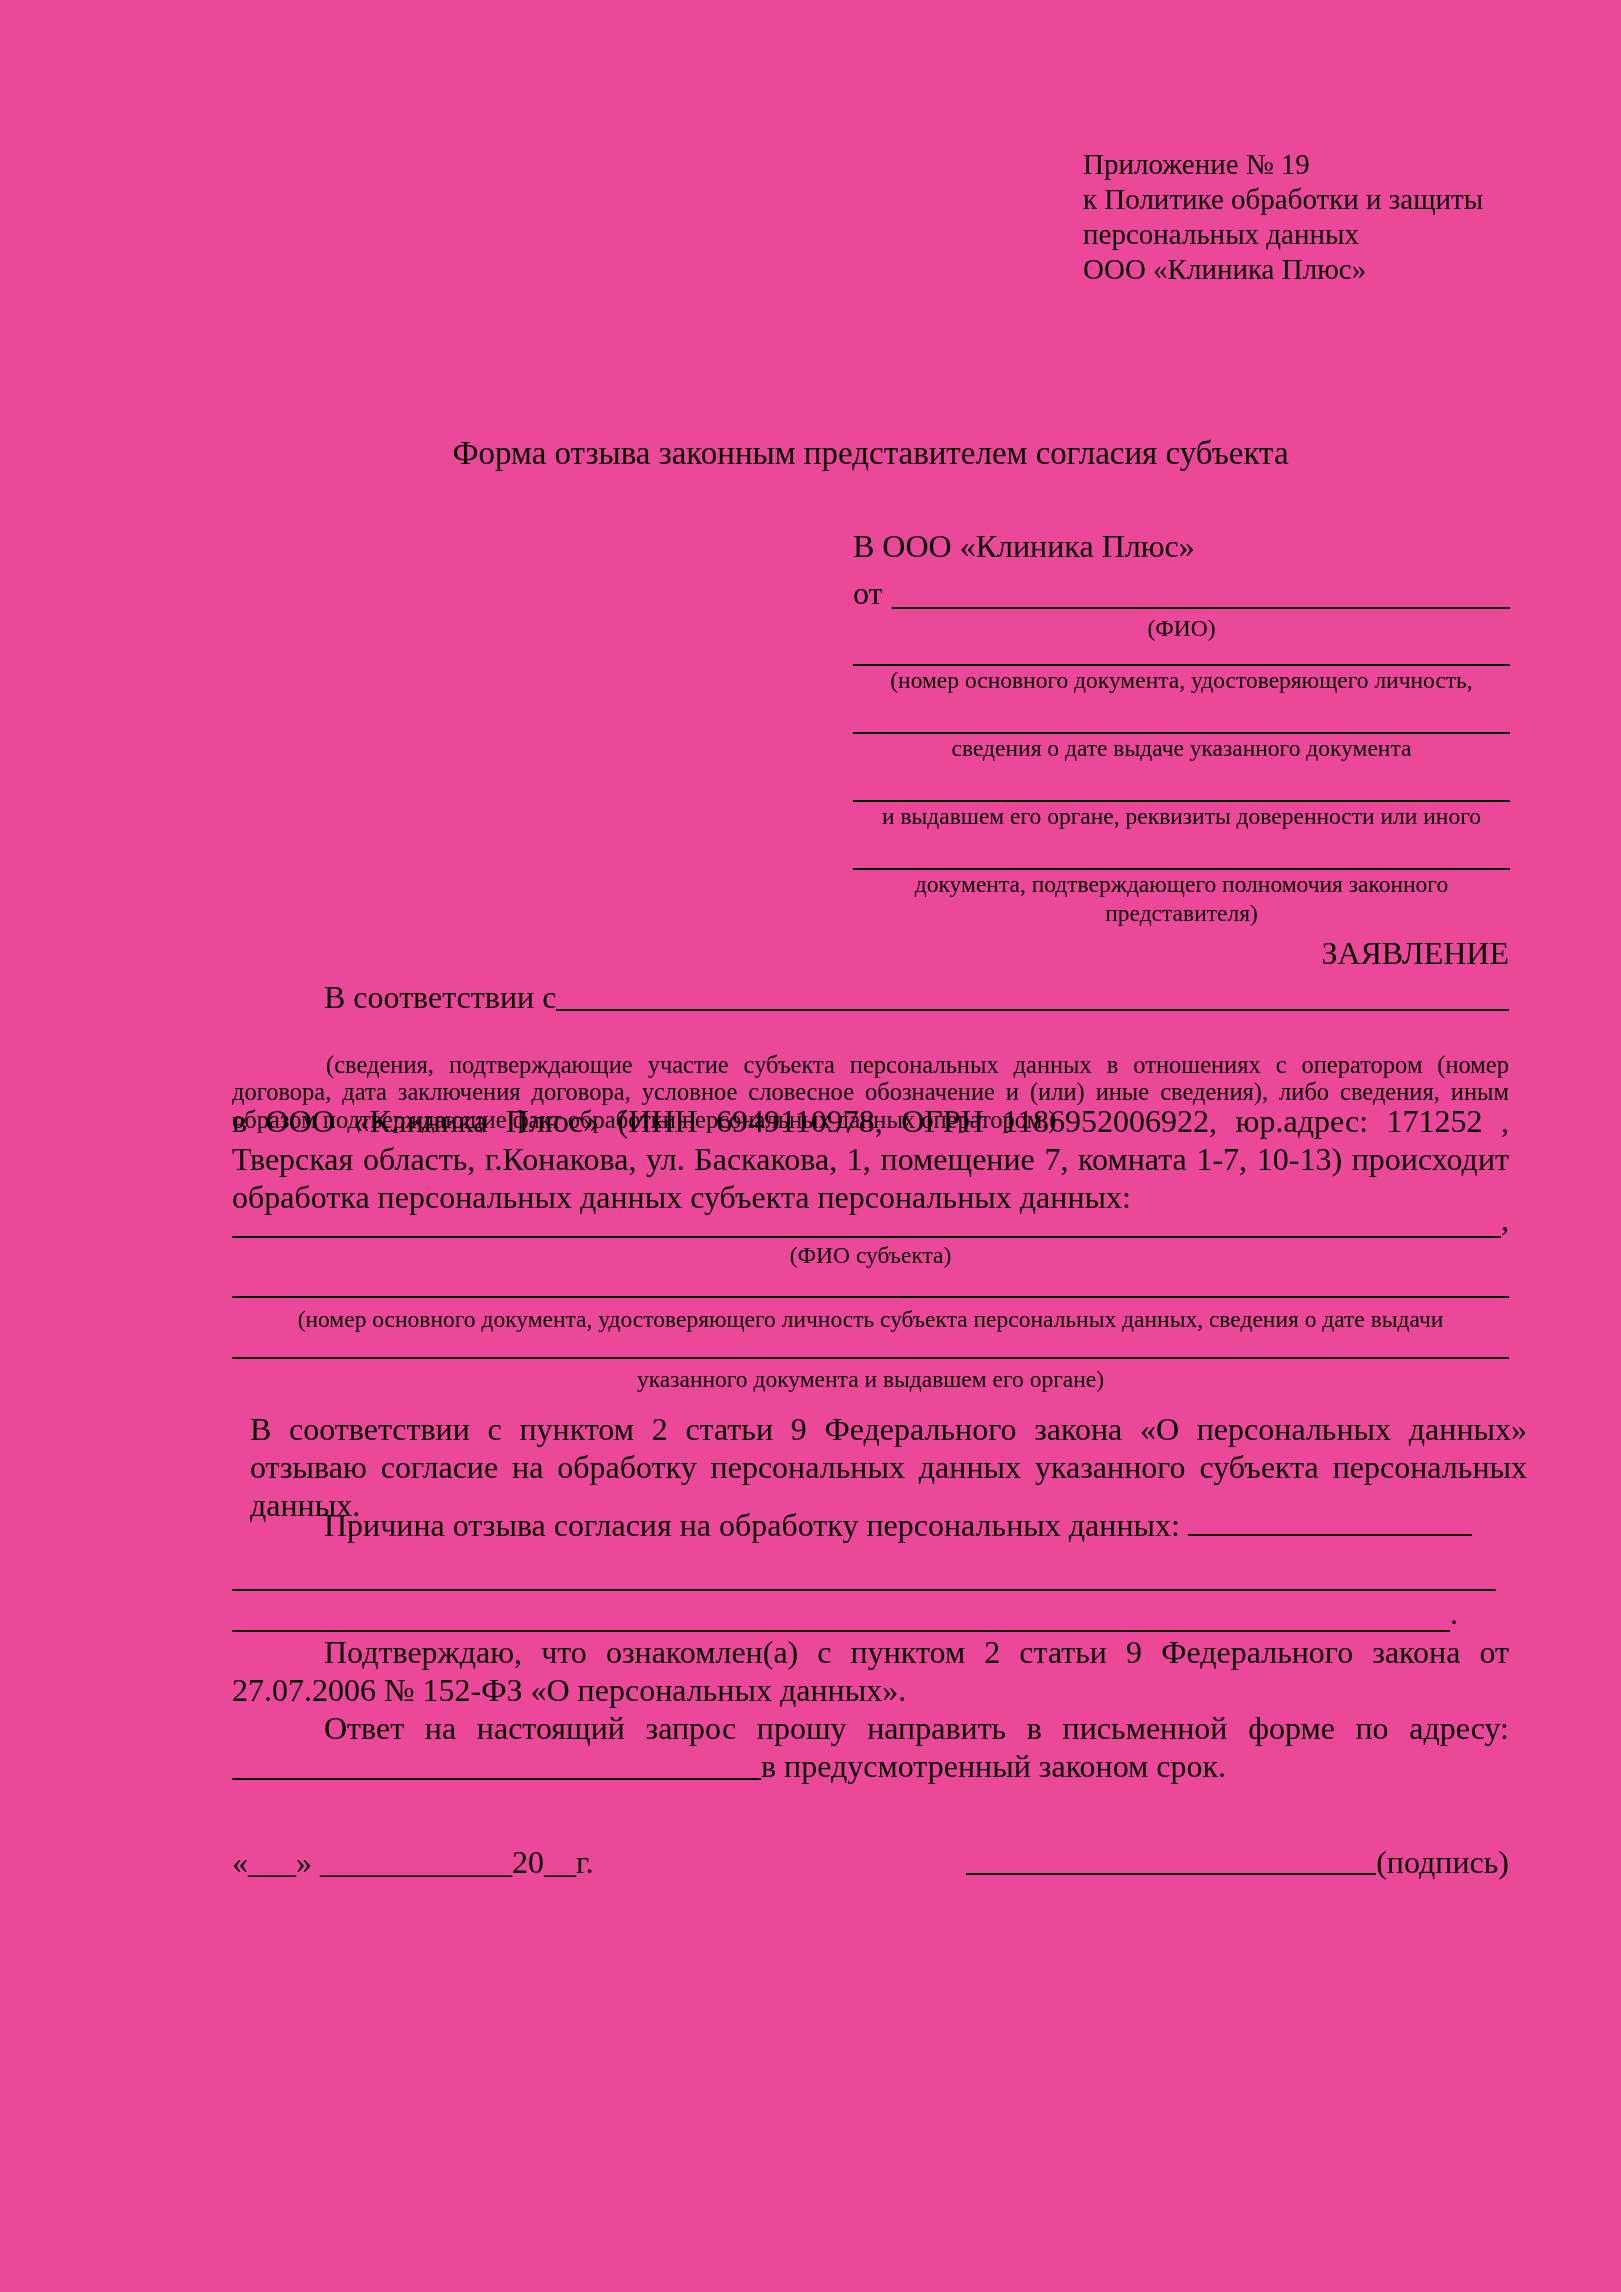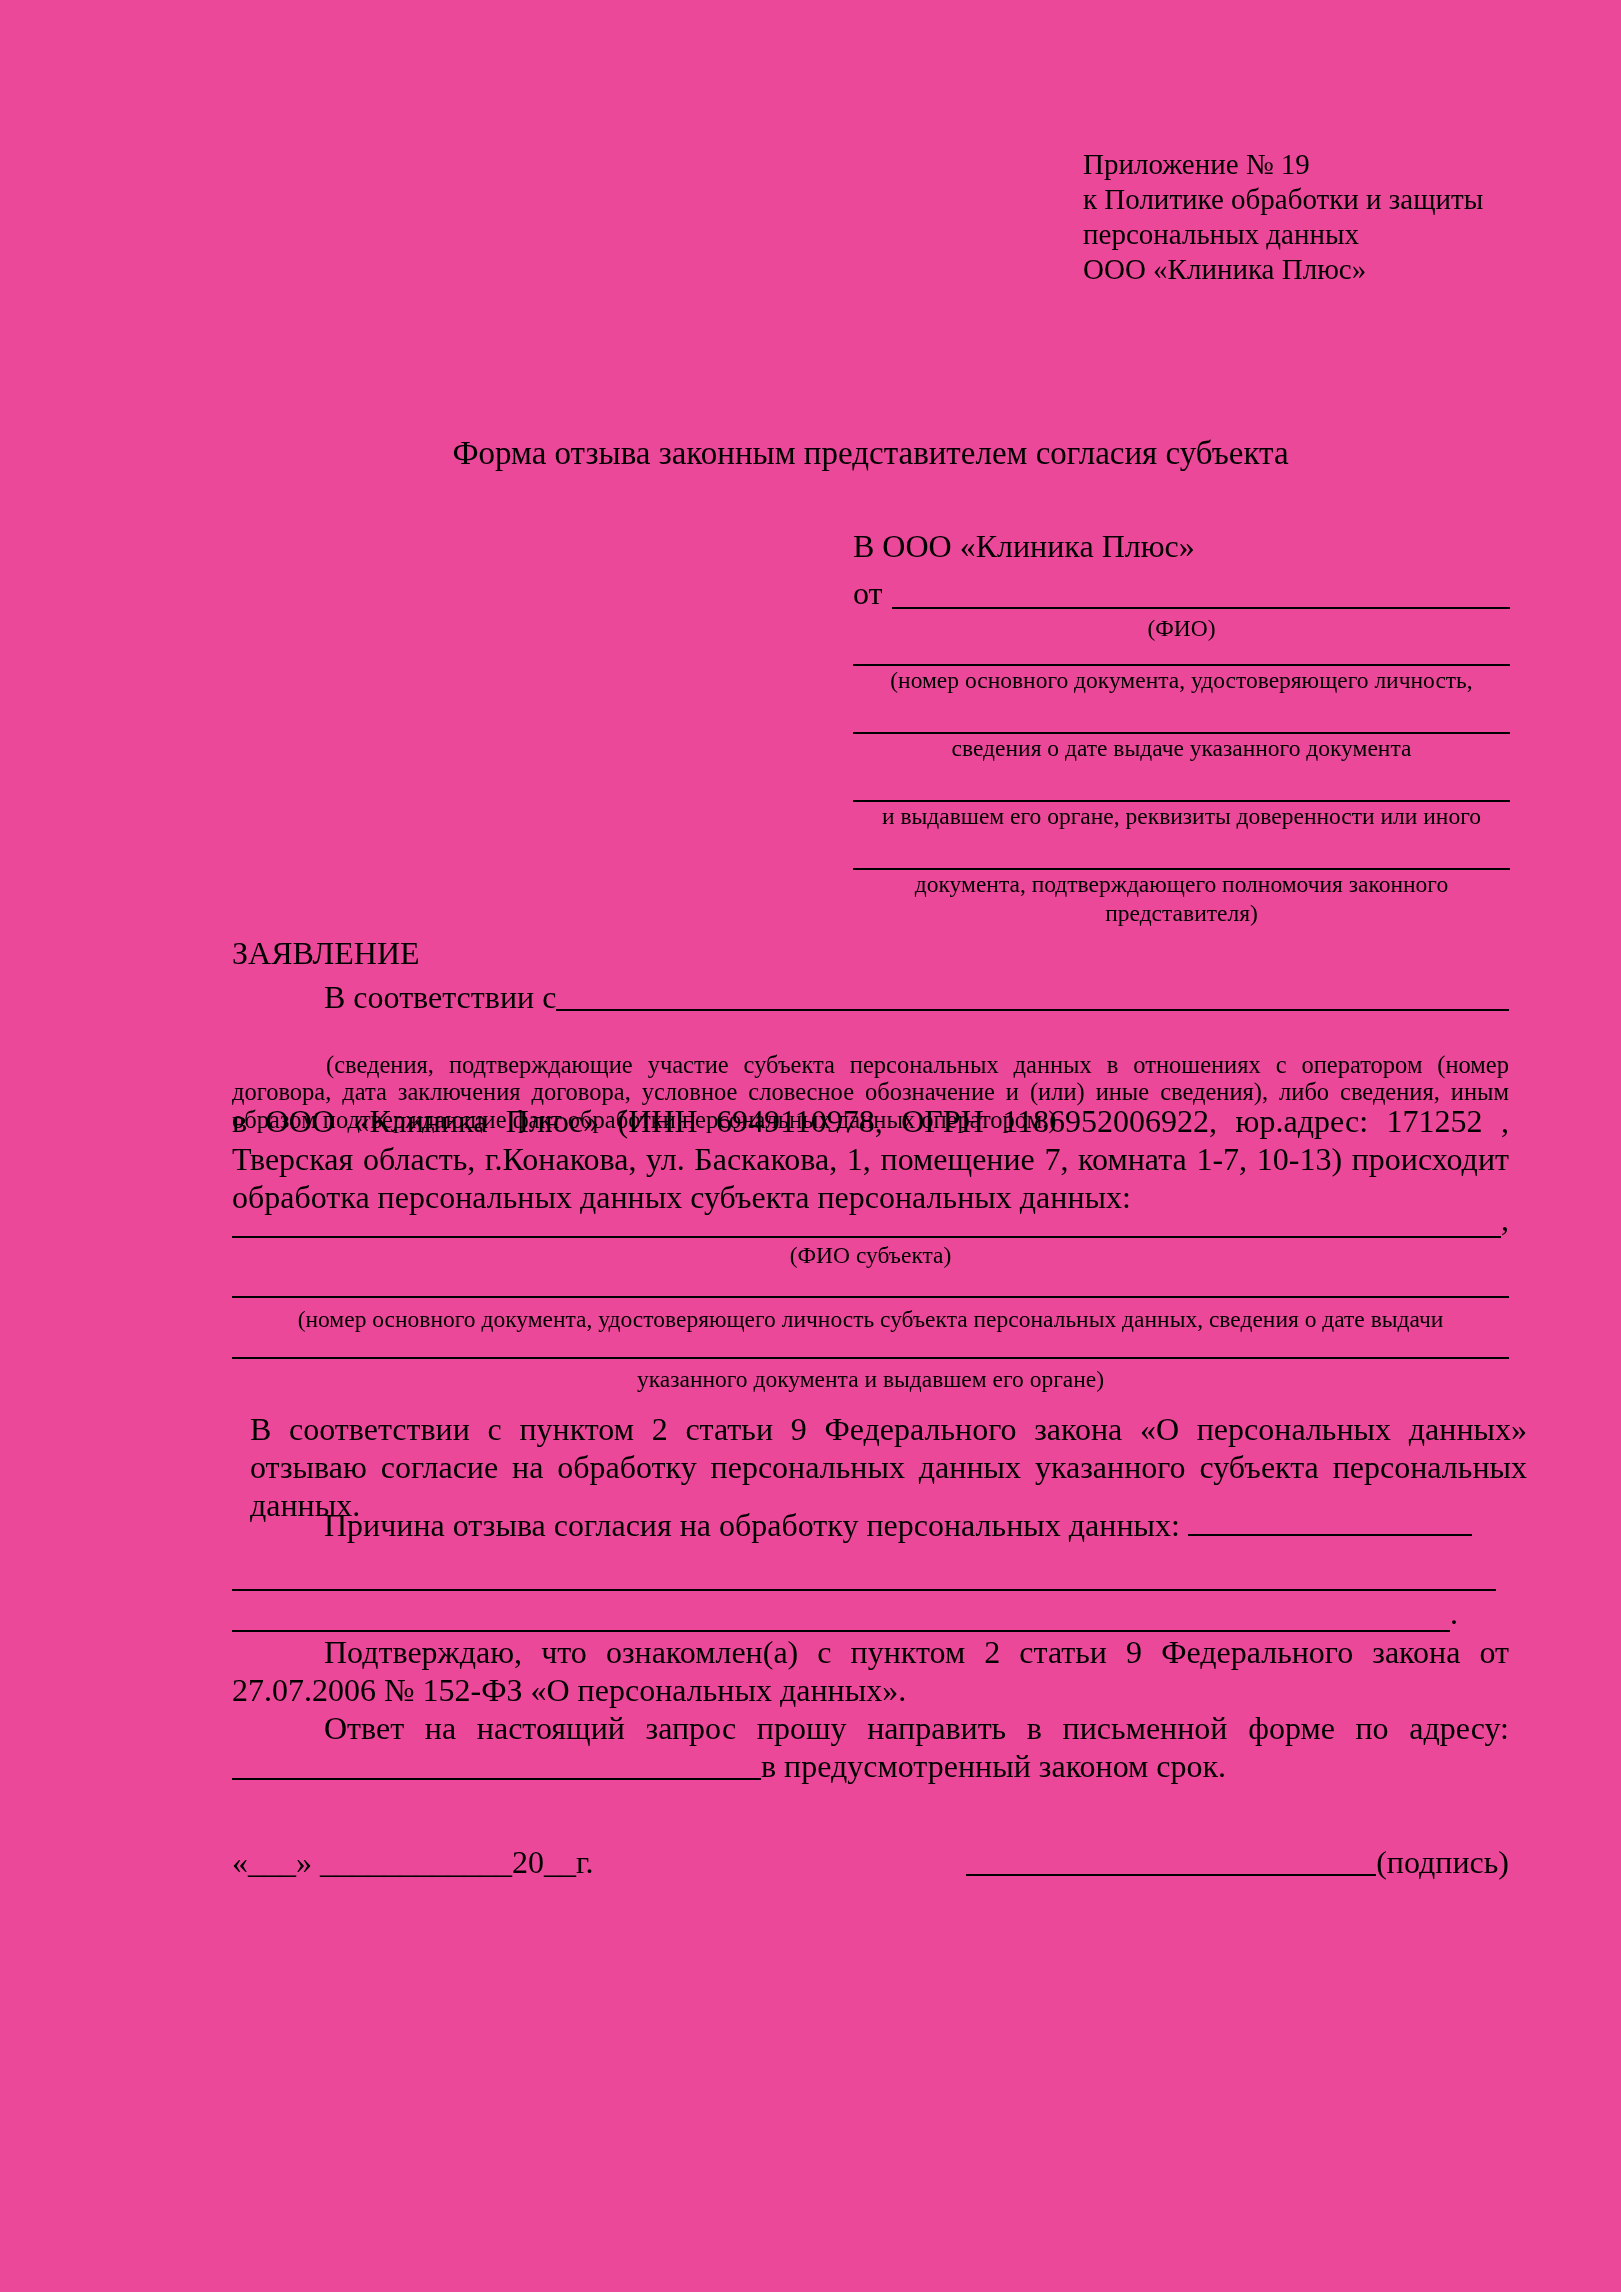--- a/index.html
+++ b/index.html
@@ -30,21 +30,21 @@
   .sec-title { top:395px; text-align:center; font-weight:normal; font-size:33px; line-height:47px;margin-top:35px; }
 
   
   .sec-addr { position:absolute; left:853px; top:526px; width:657px; }
   .addr-to { font-size:32px; line-height:41px; }
   .from-row { margin-top:5.9px; font-size:32px; line-height:41px; }
   .from-row .label { padding-right:9.8px; }
   .f-ul-1 { height:21.6px; }
   .f-ul { height:37px; }
 
-  .sec-heading { top:934px; text-align:left; font-size:32px; line-height:39px; }
+  .sec-heading { top:934px; text-align:right; font-size:32px; line-height:39px; }
 
   .sec-accord { top:978px; padding-left:92px; box-sizing:border-box; }
   .sec-accord-cap { top:1023px; text-indent:94px; text-align:justify;margin-top:28px; }
 
   .sec-operator { top:1102px; margin:0; }
 
   .sec-fio-row { top:1200px; }
   .sec-fio-row .ul { height:33px; margin-bottom:0; }
   .sec-fio-cap { top:1241px; }
 
@@ -62,21 +62,21 @@
   .sec-blank2 { top:1594px; }
   .sec-blank2 .ul { width:1218px; height:31px; margin-bottom:0; }
 
   .sec-confirm { top:1633px; margin:0; text-indent:92px; }
 
   .sec-reply1 { top:1709px; text-indent:92px; }
   .sec-reply2 { top:1747px; }
   .sec-reply2 .ul { width:529px; height:29px; }
 
   .sec-bottom { top:1843px; justify-content:space-between; }
-  .sign-group { display:flex; align-items:flex-end; }
+  .sign-group { display:flex; align-items:center; }
   .sign-group .ul { width:410px; height:29px; }
 </style>
 </head>
 <body>
 
 <div class="page">
 
   <div class="sec-apx">
     <div>Приложение № 19</div>
     <div>к Политике обработки и защиты</div>

